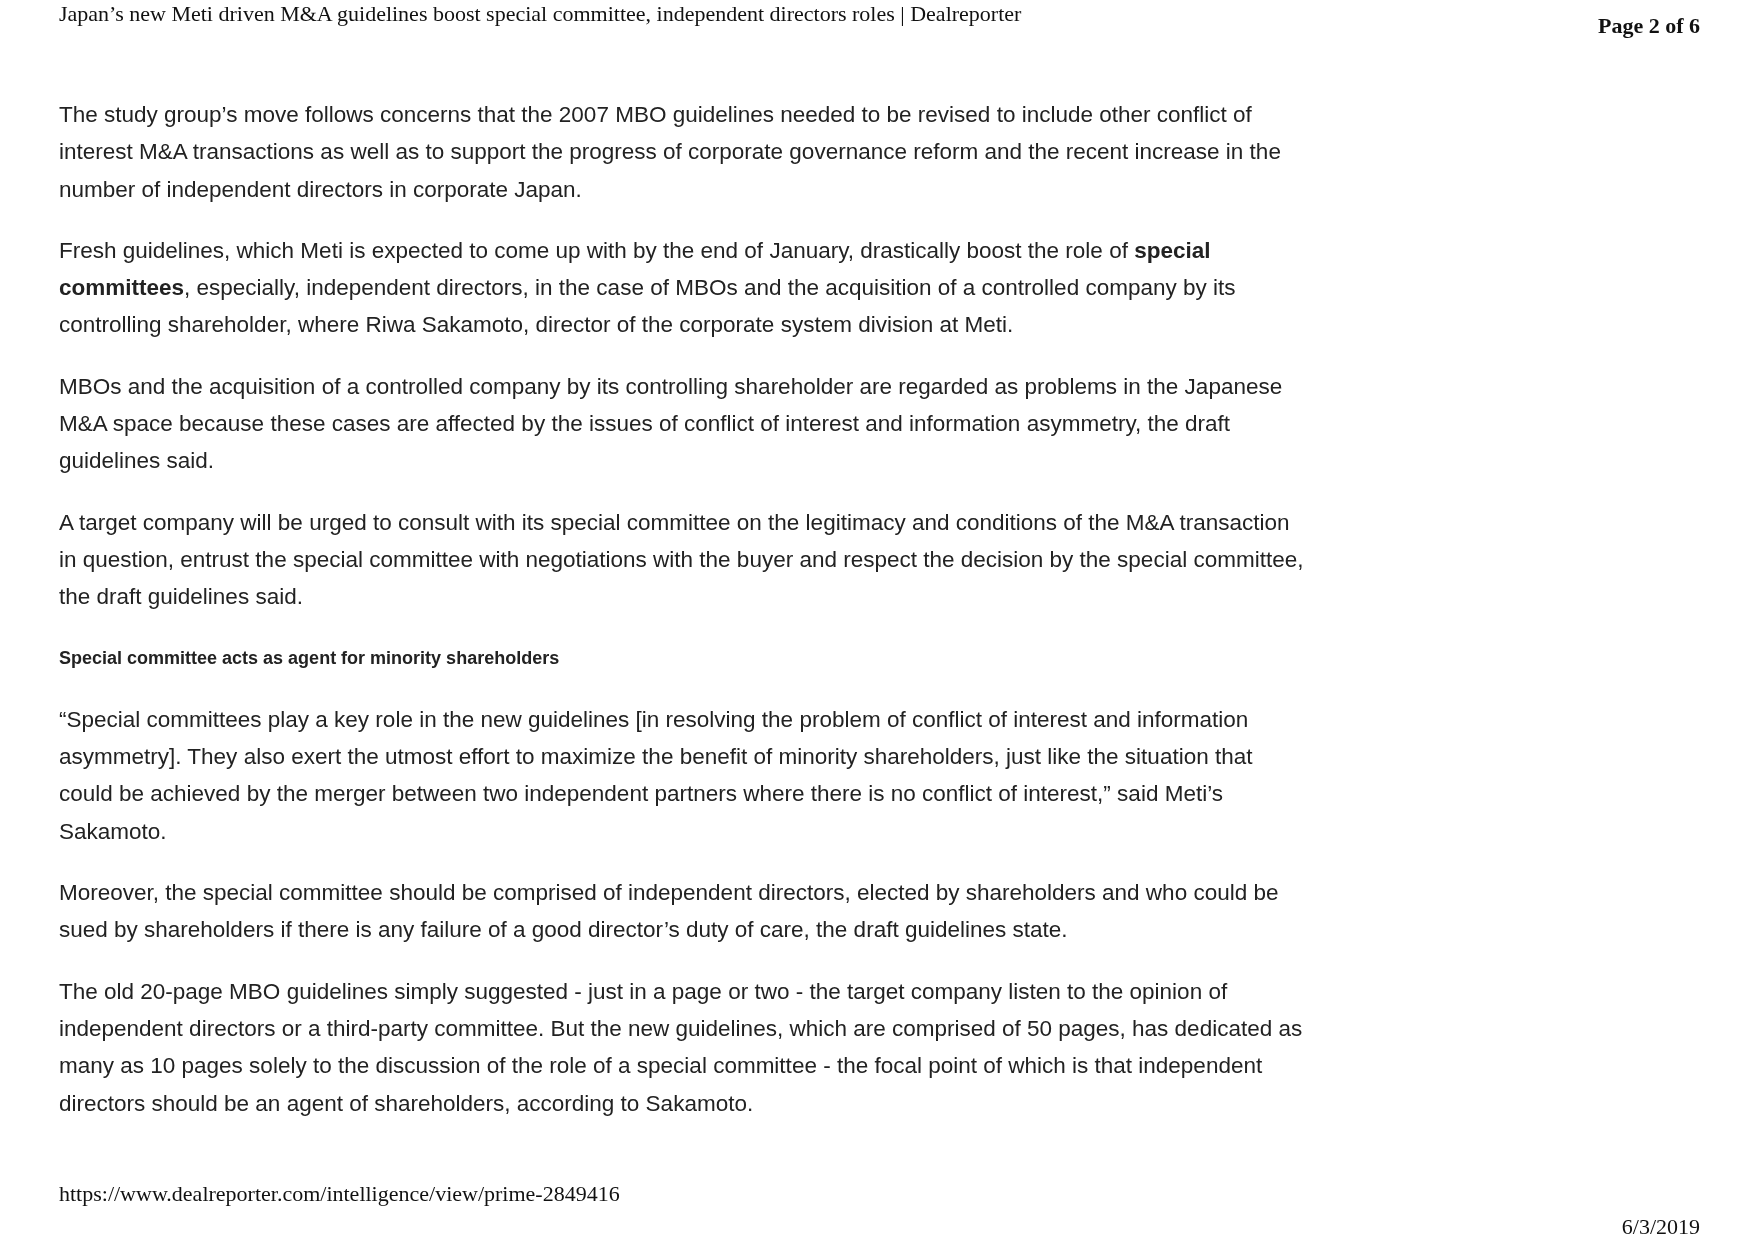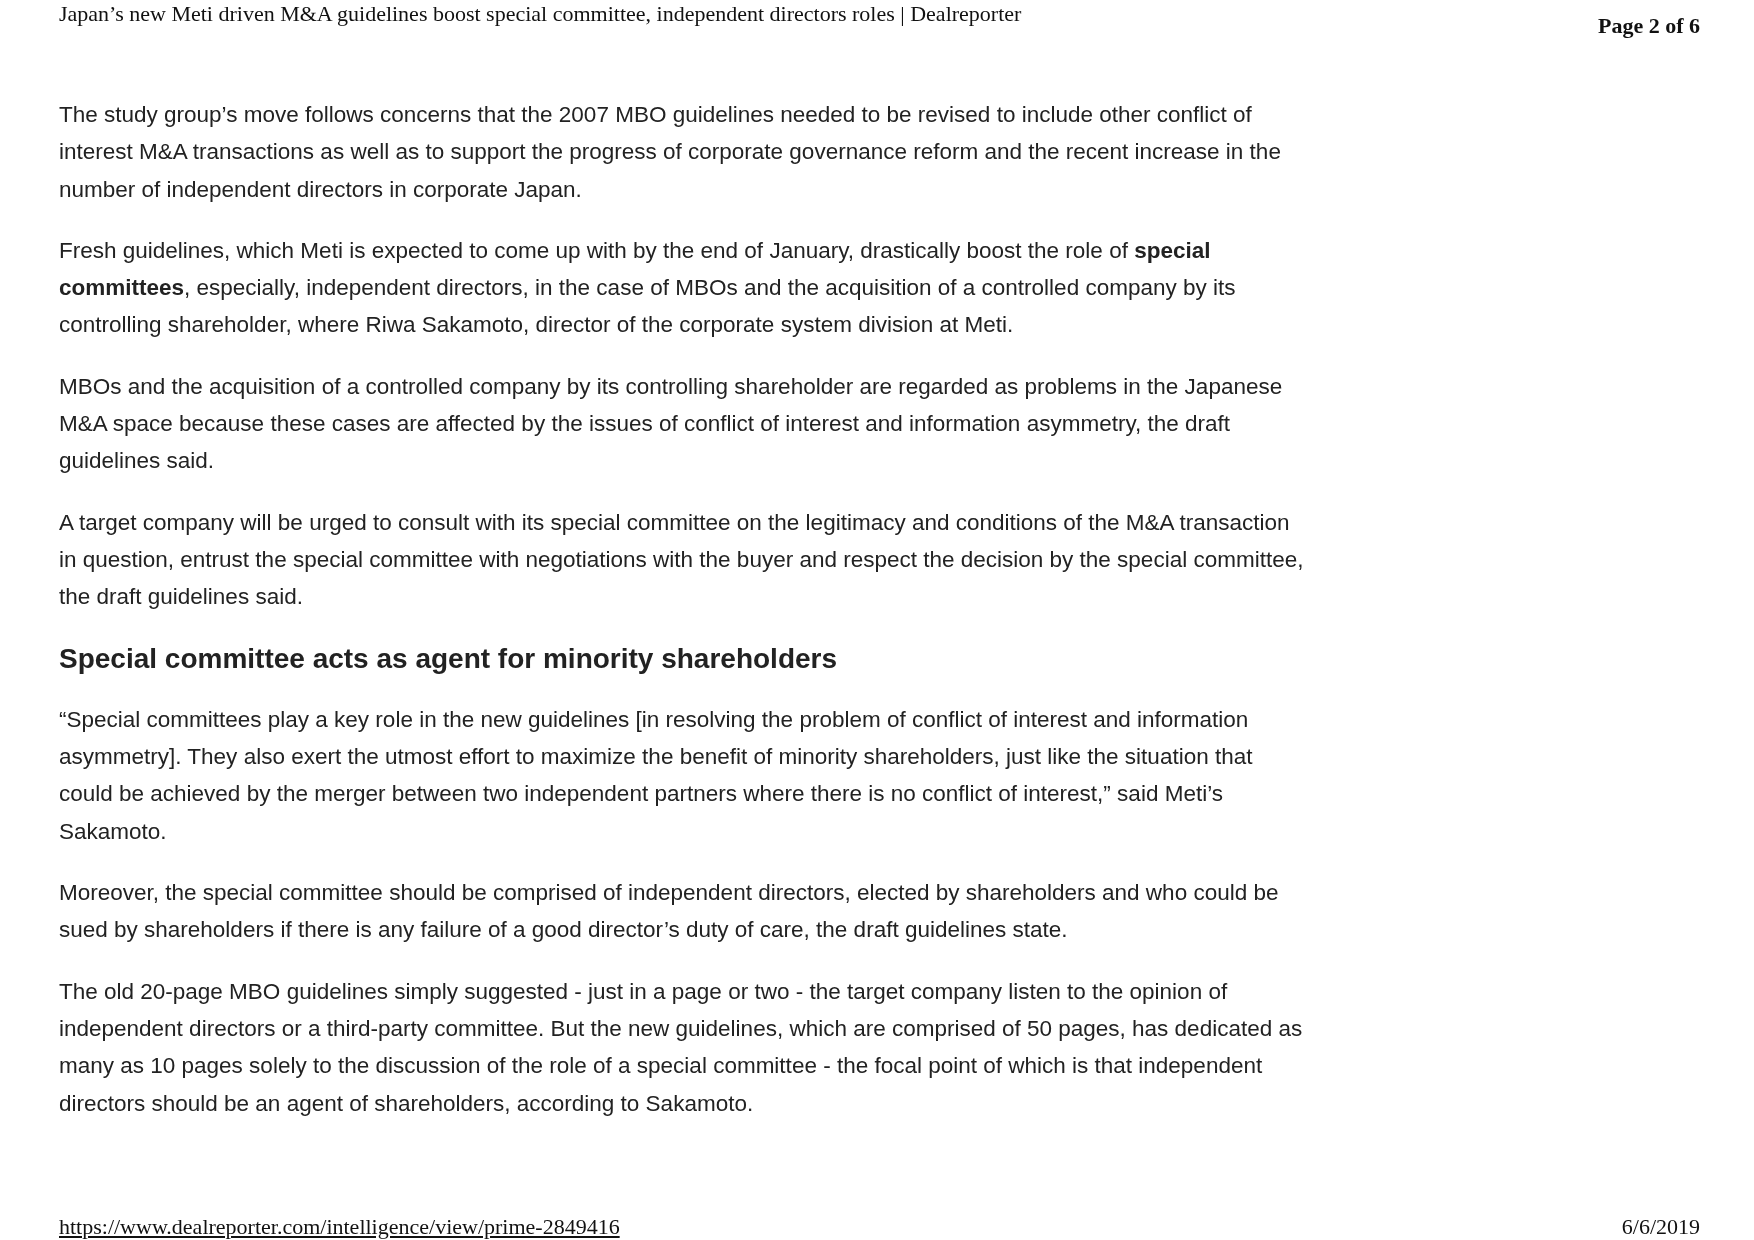--- a/index.html
+++ b/index.html
@@ -3,42 +3,42 @@
 <meta charset="utf-8">
 <style>
   html, body { margin: 0; padding: 0; background: #ffffff; }
   body { width: 1754px; height: 1240px; position: relative; overflow: hidden; }
   .hdr, .ftr {
     position: absolute; font-family: "Liberation Serif", serif;
     font-size: 22px; color: #111; white-space: nowrap; line-height: 28px;
   }
   .hdr-title { left: 59px; top: 0px; }
   .hdr-page { right: 54px; top: 12px; font-weight: bold; }
-  .ftr-url { left: 59px; top: 1213px; text-decoration: underline; }
+  .ftr-url { left: 59px; top: 1180px; }
   .ftr-date { right: 54px; top: 1213px; }
   .article {
     position: absolute; left: 59px; top: 96px; width: 1250px;
     font-family: "Liberation Sans", sans-serif; font-size: 22.5px;
     line-height: 37.3px; color: #222;
   }
   .article p { margin: 0 0 24px 0; }
-  .article h3 { margin: 0 0 24px 0; font-size: 28px; font-weight: bold; line-height: 37.3px; }
+  .article h3 { margin: 0 0 24px 0; font-size: 18px; font-weight: bold; line-height: 37.3px; }
   b { font-weight: bold; }
 </style>
 </head>
 <body>
 
 <div class="hdr hdr-title">Japan’s new Meti driven M&amp;A guidelines boost special committee, independent directors roles | Dealreporter</div>
 <div class="hdr hdr-page">Page 2 of 6</div>
 
 <div class="article">
   <p>The study group’s move follows concerns that the 2007 MBO guidelines needed to be revised to include other conflict of interest M&amp;A transactions as well as to support the progress of corporate governance reform and the recent increase in the number of independent directors in corporate Japan.</p>
   <p><span>Fresh guidelines, which Meti is expected to come up with by the end of January, drastically boost the role of </span><b>special committees</b><span>, especially, independent directors, in the case of MBOs and the acquisition of a controlled company by its controlling shareholder, where Riwa Sakamoto, director of the corporate system division at Meti.</span></p>
   <p>MBOs and the acquisition of a controlled company by its controlling shareholder are regarded as problems in the Japanese M&amp;A space because these cases are affected by the issues of conflict of interest and information asymmetry, the draft guidelines said.</p>
   <p>A target company will be urged to consult with its special committee on the legitimacy and conditions of the M&amp;A transaction in question, entrust the special committee with negotiations with the buyer and respect the decision by the special committee, the draft guidelines said.</p>
   <h3>Special committee acts as agent for minority shareholders</h3>
   <p>“Special committees play a key role in the new guidelines [in resolving the problem of conflict of interest and information asymmetry]. They also exert the utmost effort to maximize the benefit of minority shareholders, just like the situation that could be achieved by the merger between two independent partners where there is no conflict of interest,” said Meti’s Sakamoto.</p>
   <p>Moreover, the special committee should be comprised of independent directors, elected by shareholders and who could be sued by shareholders if there is any failure of a good director’s duty of care, the draft guidelines state.</p>
   <p>The old 20-page MBO guidelines simply suggested - just in a page or two - the target company listen to the opinion of independent directors or a third-party committee. But the new guidelines, which are comprised of 50 pages, has dedicated as many as 10 pages solely to the discussion of the role of a special committee - the focal point of which is that independent directors should be an agent of shareholders, according to Sakamoto.</p>
 </div>
 
 <div class="ftr ftr-url">https://www.dealreporter.com/intelligence/view/prime-2849416</div>
-<div class="ftr ftr-date">6/6/2019</div>
+<div class="ftr ftr-date">6/3/2019</div>
 
 </body></html>

